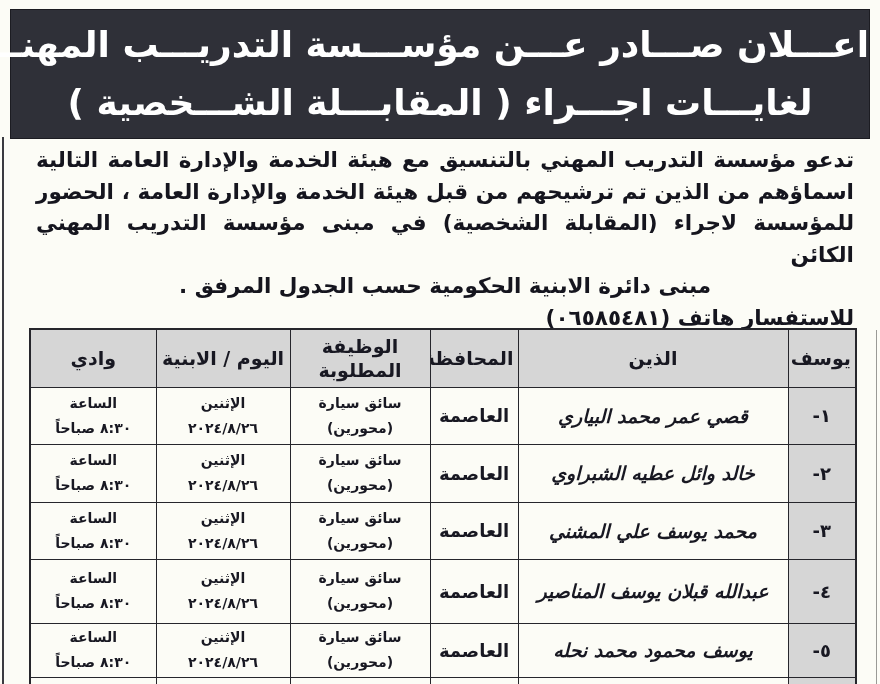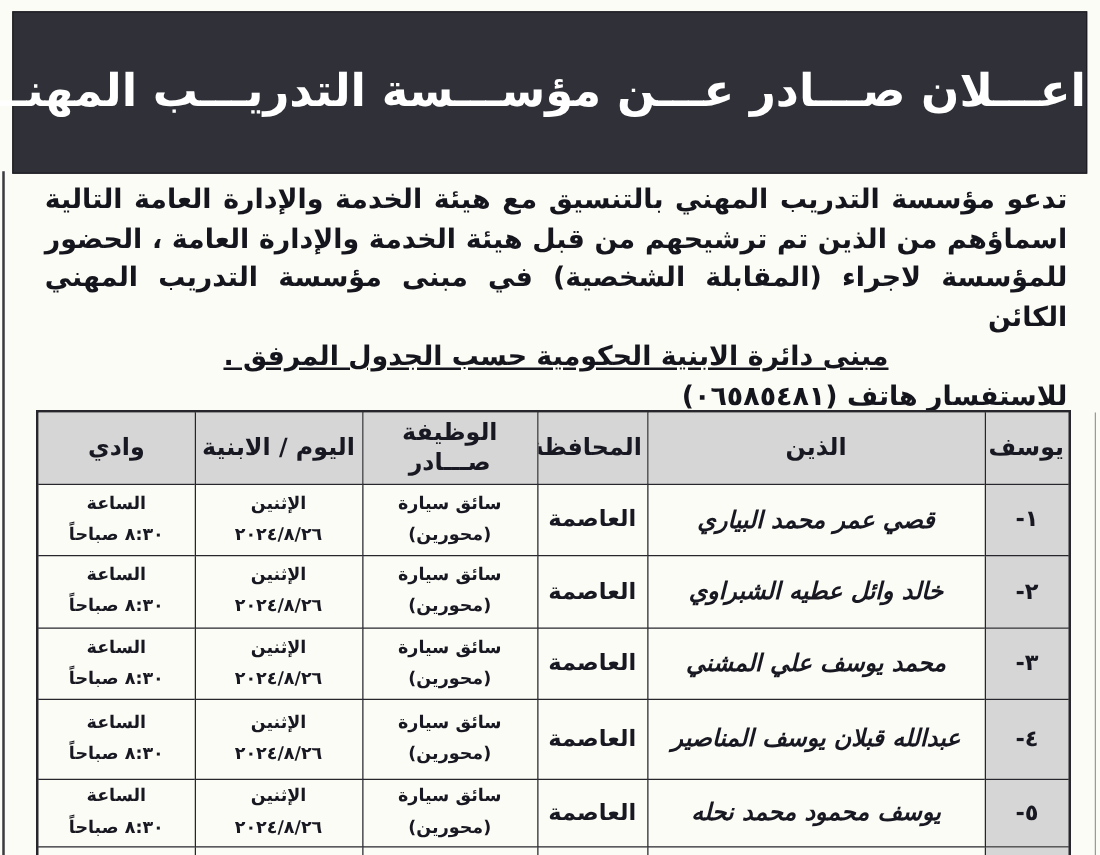--- a/index.html
+++ b/index.html
@@ -24,21 +24,21 @@
   .banner .t1, .banner .t2 {
     font-size:36px; font-weight:bold; line-height:52px; letter-spacing:0px; white-space:nowrap;
   }
   .body-block {
     position:absolute; top:144px; right:26px; left:26px;
   }
   .bline {
     font-size:21.5px; font-weight:bold; line-height:31.5px;
     text-align:justify; text-align-last:justify; white-space:normal; color:#15151e;margin-left:10px;
   }
-  .bline.center { text-align:center; text-align-last:center;text-decoration:underline; }
+  .bline.center { text-align:center; text-align-last:center; }
   .phone-line {
     font-size:21.5px; font-weight:bold; line-height:30px; text-align:right; margin-top:1px;
   }
   table.schedule {
     position:absolute; top:328px; right:23px; width:826px;
     border-collapse:collapse; table-layout:fixed;
     border:2.5px solid #26262c;
   }
   table.schedule th, table.schedule td {
     border:1.8px solid #26262c; vertical-align:middle; text-align:center;
@@ -53,20 +53,21 @@
 </style>
 </head>
 <body>
 
 <div class="page">
   <div class="scan-line-left"></div>
   <div class="scan-line-right"></div>
 
   <div class="banner">
     <div class="t1">اعـــلان صـــادر عـــن مؤســـسة التدريـــب المهنـــي</div>
+    <div class="t2">لغايـــات اجـــراء ( المقابـــلة الشـــخصية )</div>
   </div>
 
   <div class="body-block">
     <div class="bline">تدعو مؤسسة التدريب المهني بالتنسيق مع هيئة الخدمة والإدارة العامة التالية</div>
     <div class="bline">اسماؤهم من الذين تم ترشيحهم من قبل هيئة الخدمة والإدارة العامة ، الحضور</div>
     <div class="bline">للمؤسسة لاجراء (المقابلة الشخصية) في مبنى مؤسسة التدريب المهني الكائن</div>
     <div class="bline center">مبنى دائرة الابنية الحكومية حسب الجدول المرفق .</div>
     <div class="phone-line">للاستفسار هاتف (٠٦٥٨٥٤٨١)</div>
   </div>
 
@@ -77,21 +78,21 @@
         <col style="width:88px">
       <col style="width:140px">
         <col style="width:134px">
         <col style="width:126px">
     </colgroup>
     <thead>
       <tr style="height:58px">
         <th>يوسف</th>
         <th>الذين</th>
         <th>المحافظة</th>
-        <th>الوظيفة صـــادر</th>
+        <th>الوظيفة المطلوبة</th>
         <th>اليوم / الابنية</th>
         <th>وادي</th>
       </tr>
     </thead>
     <tbody>
       <tr style="height:57px">
         <td class="shaded">١-</td>
         <td class="name-cell">قصي عمر محمد البياري</td>
         <td class="plain">العاصمة</td>
         <td class="plain">

